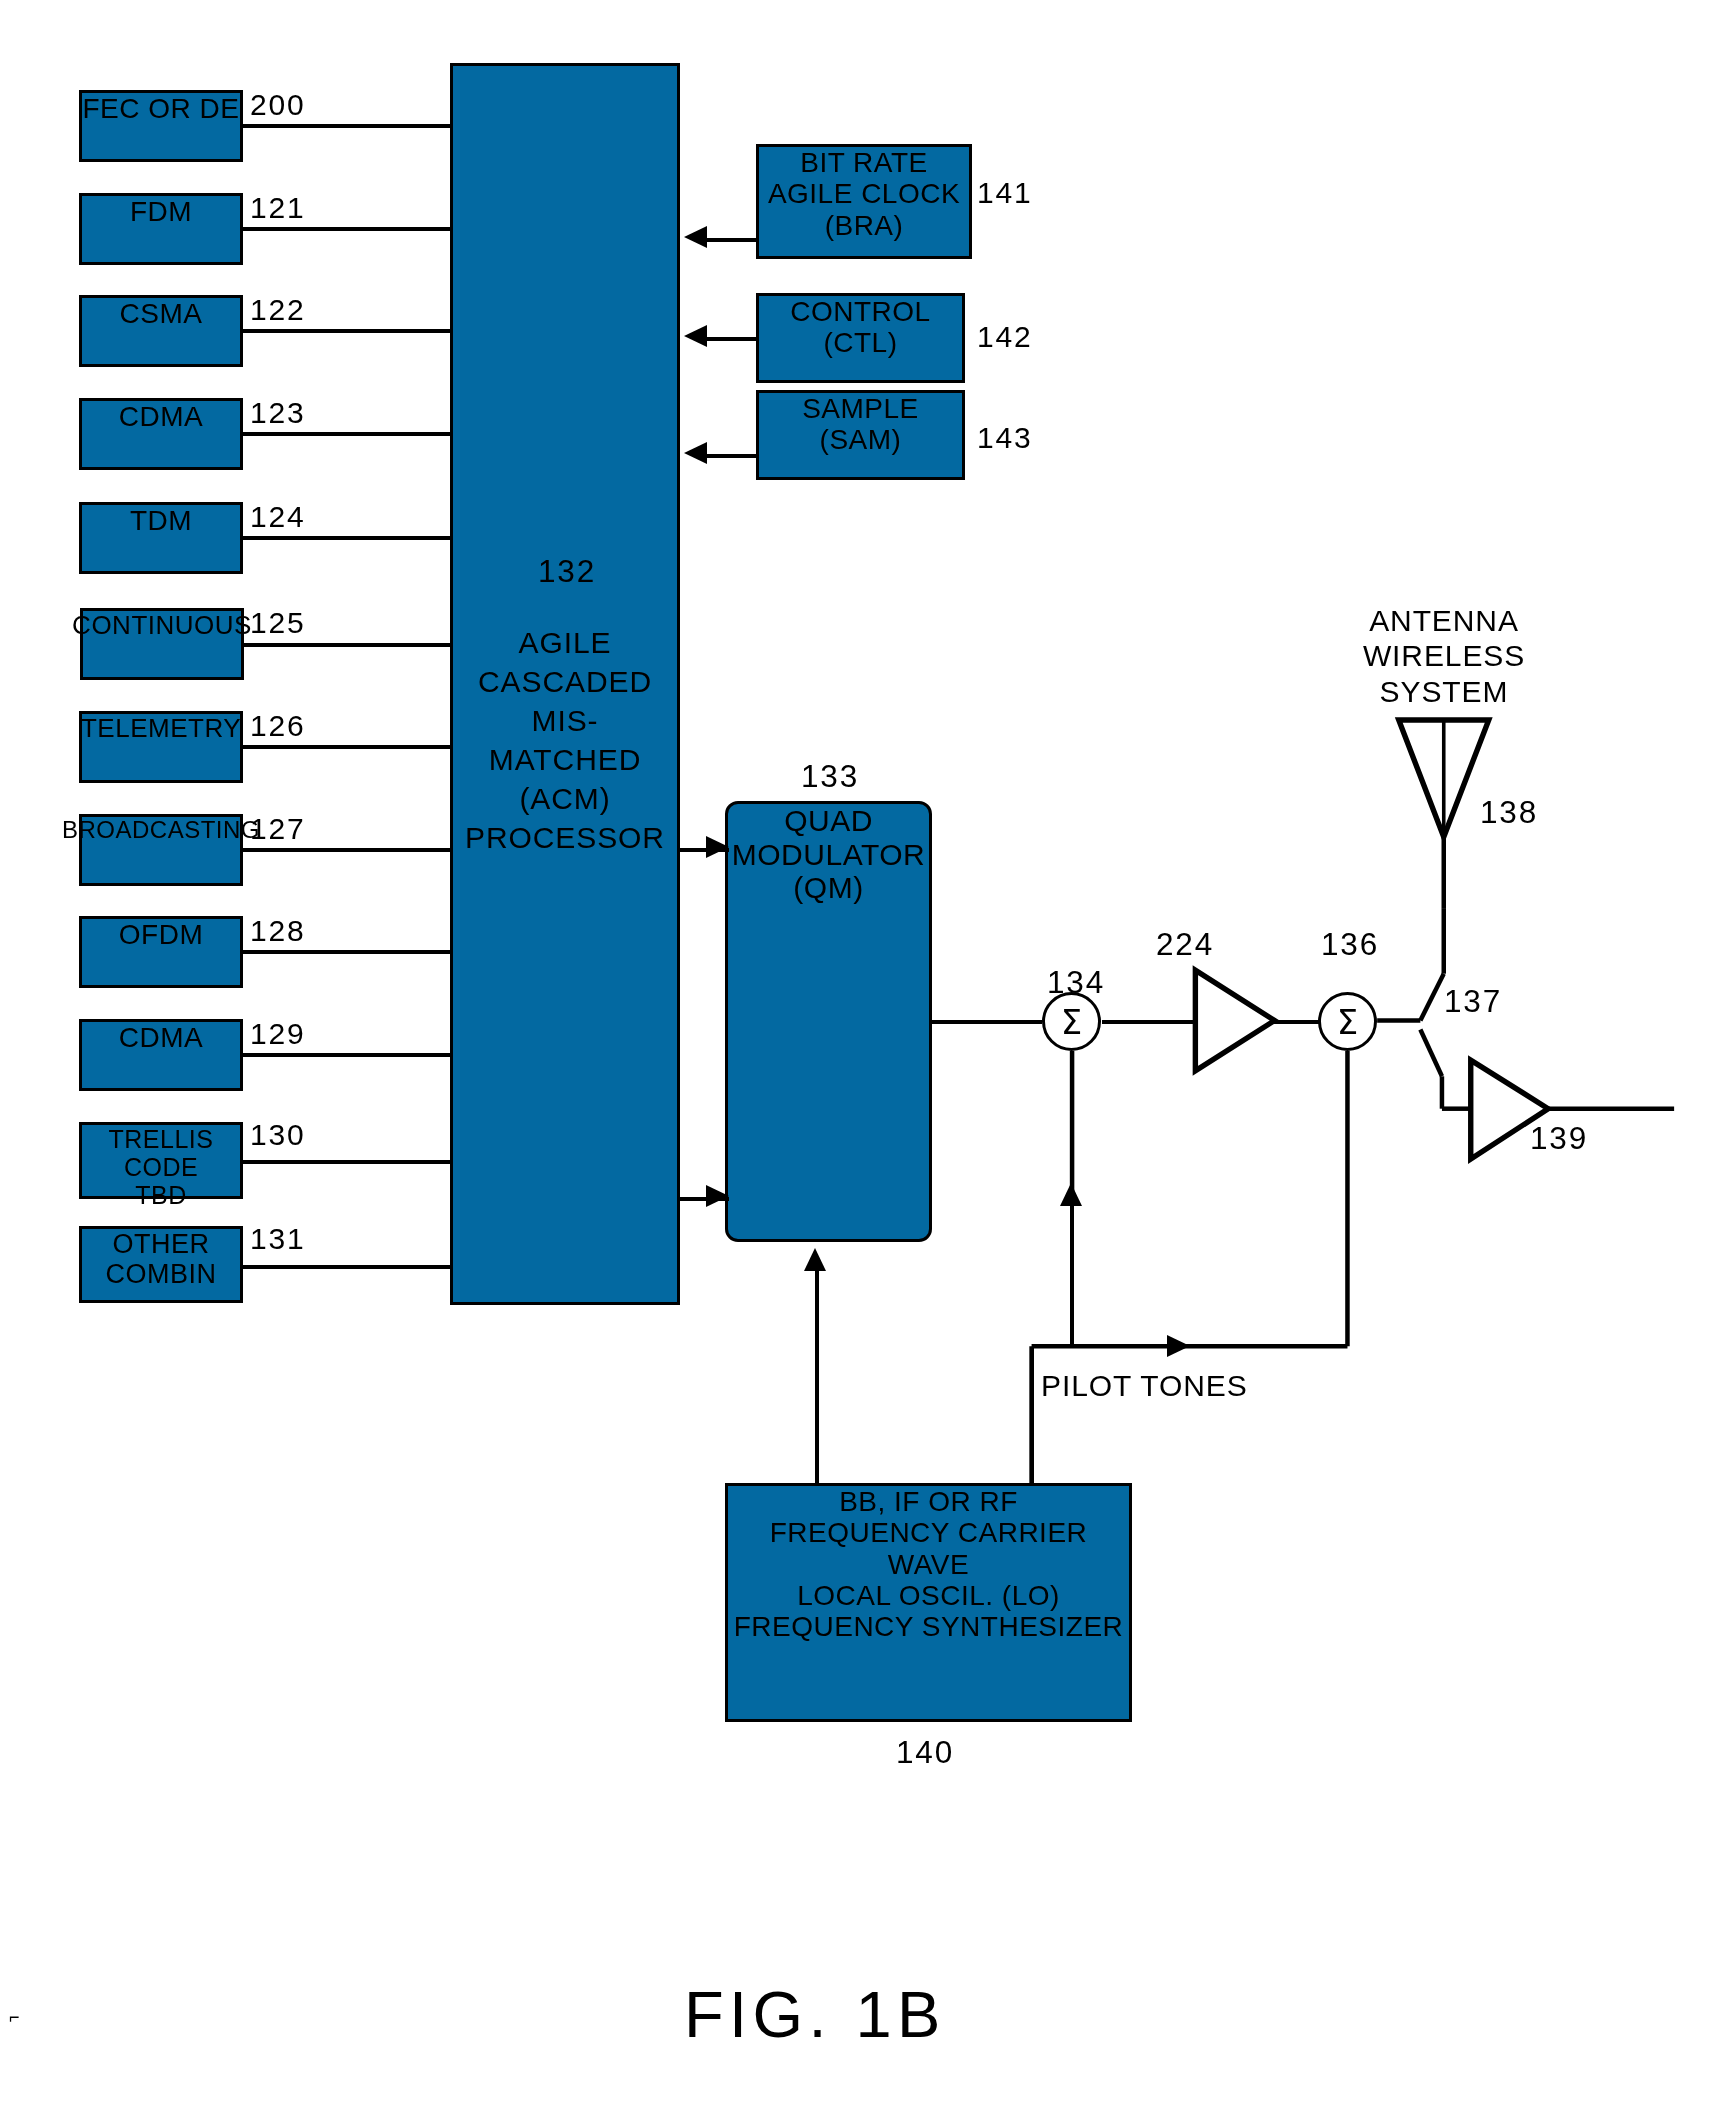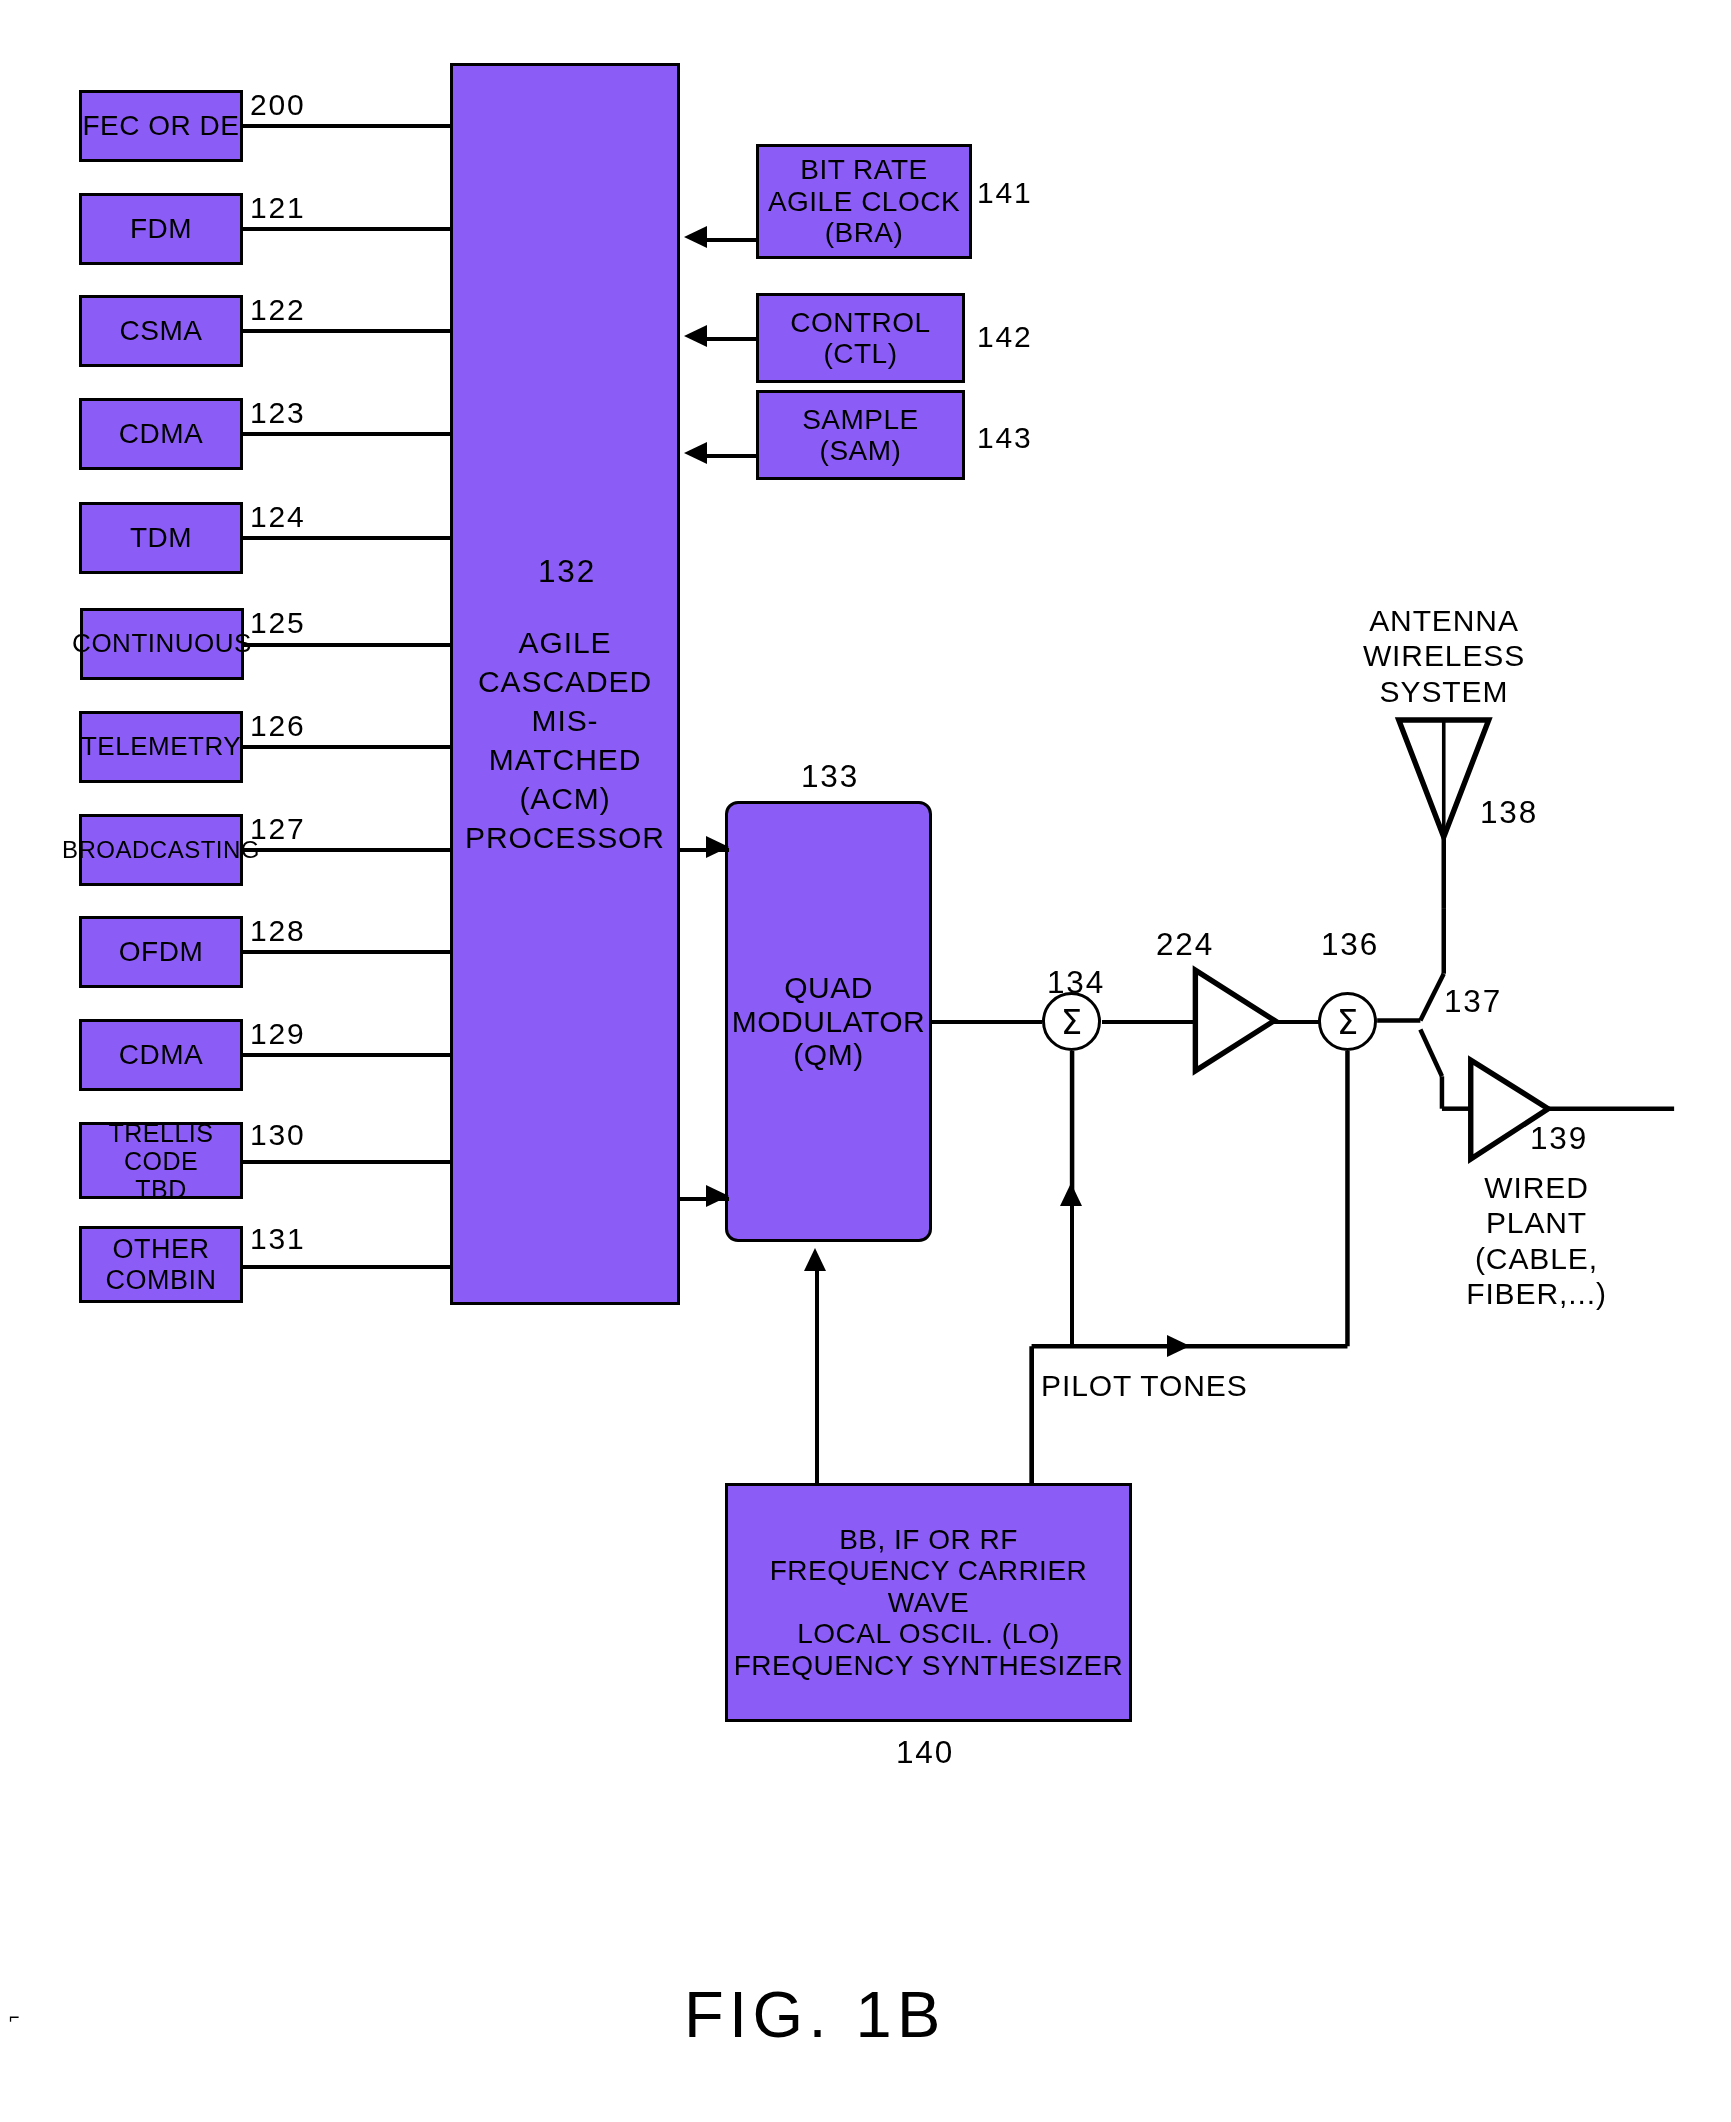--- a/index.html
+++ b/index.html
@@ -14,24 +14,23 @@
     height: 2122px;
     background: #ffffff;
     font-family: "Liberation Sans", "DejaVu Sans", sans-serif;
     color: #000000;
     overflow: hidden;
   }
   
   .box {
     position: absolute;
     border: 3.6px solid #000;
-    background: #8b5cf6;
+    background: #0369a1;
     box-sizing: border-box;
     display: flex;
-    align-items: center;
     justify-content: center;
     text-align: center;
     line-height: 1.12;
     letter-spacing: 0.5px;
   }
   .box .lbl { display: block; white-space: pre-line; }
   .hline {
     position: absolute;
     background: #000;
     height: 3.6px;
@@ -276,24 +275,20 @@
     <polygon points="1634,1178 1634,1288 1720,1232" fill="none" stroke="#000" stroke-width="6"></polygon>
     <line x1="1718" y1="1232" x2="1860" y2="1232" stroke="#000" stroke-width="5"></line>
   </svg>
   <div class="refnum" style="left:1444px; top:986px; font-size:31.5px;">137</div>
   <div class="refnum" style="left:1480px; top:797px; font-size:31.5px;">138</div>
   <div class="freetext" style="left:1345px; top:603px; width:198px;">ANTENNA
 WIRELESS
 SYSTEM</div>
 
   <div class="refnum" style="left:1530px; top:1123px; font-size:31.5px;">139</div>
-  <div class="freetext" style="left:1433px; top:1170px; width:207px;">WIRED
-PLANT
-(CABLE,
-FIBER,...)</div>
 
   <svg class="ovl" width="1732" height="2122" viewBox="0 0 1924 2358">
 
     <line x1="1497" y1="1168" x2="1497" y2="1496" stroke="#000" stroke-width="5"></line>
 
     <line x1="1497" y1="1496" x2="1146" y2="1496" stroke="#000" stroke-width="5"></line>
 
     <line x1="1146" y1="1496" x2="1146" y2="1790" stroke="#000" stroke-width="5"></line>
 
     <line x1="1191" y1="1168" x2="1191" y2="1336" stroke="#000" stroke-width="5"></line>

